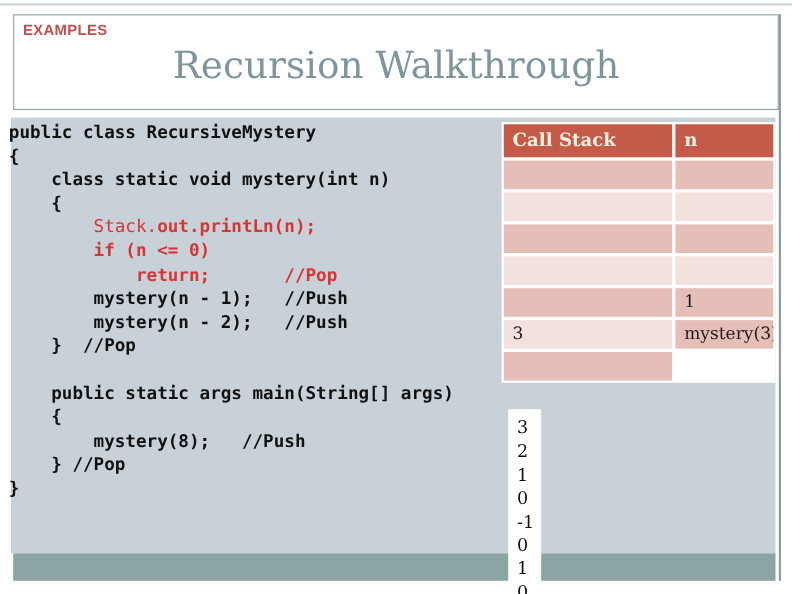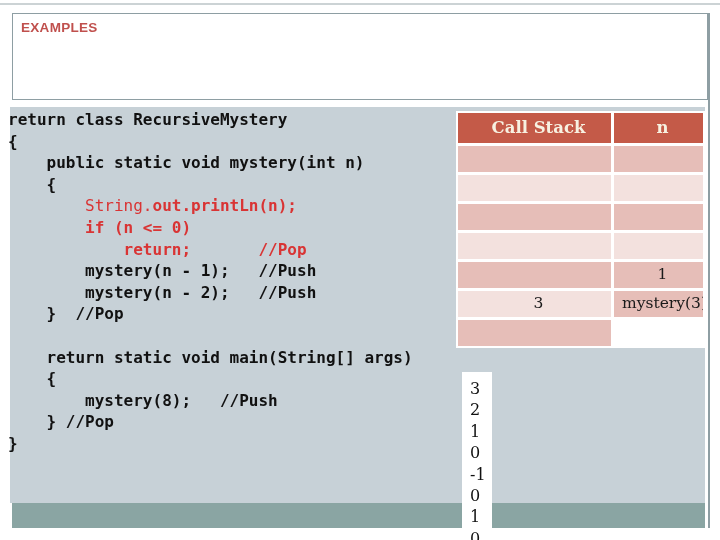--- a/index.html
+++ b/index.html
@@ -30,57 +30,58 @@
           color:var(--code-black,#111111); white-space:pre; }
   .code .k  { }
   .code .ki { }
   .code .r  { color:var(--code-red,#d93434); }
   .code .rp { color:var(--code-red,#d93434); font-weight:normal; }
   .code .ri { color:var(--code-red,#d93434); }
 
   .stack-table { position:absolute; left:456px; top:111px; background:#ffffff;
                  padding:2px; display:grid; grid-template-columns:153px 89px; gap:3px; }
   .st-cell { height:26px; overflow:hidden; font-family:"DejaVu Serif", serif;
-             font-size:15.5px; line-height:25px; color:#1a1a1a; padding-left:8px;text-align:center; }
+             font-size:15.5px; line-height:25px; color:#1a1a1a; padding-left:8px; }
   .st-head { height:30px; line-height:29px; font-weight:bold; font-size:16.5px;
              background:var(--table-header-bg,#c45a48); color:var(--table-header-text,#f7f1e1); }
   .row-a { background:var(--table-row-dark,#e6beb8); }
   .row-b { background:var(--table-row-light,#f3e1de); }
 
   .output-col { position:absolute; left:462px; top:372px; width:30px; height:175px;
                 background:var(--output-bg,#ffffff); padding:6px 0 0 8px;
                 font-family:"DejaVu Serif", serif; font-size:16px; color:#111111; }
   .output-col .out-line { line-height:21.4px; }
 </style>
 </head>
 <body>
 
 <div class="slide">
   <div class="top-rule"></div>
 
   <div class="header-box">
     <div class="kicker">EXAMPLES</div>
+    <h1 class="title">Recursion Walkthrough</h1>
   </div>
 
   <div class="content-box"></div>
   <div class="footer-band"></div>
   <div class="right-rule"></div>
 
-  <pre class="code" id="code"><span class="k">return class RecursiveMystery</span>
+  <pre class="code" id="code"><span class="k">public class RecursiveMystery</span>
 <span class="k">{</span>
-<span class="k">    public static void mystery(int n)</span>
+<span class="k">    class static void mystery(int n)</span>
 <span class="k">    {</span>
-<span class="k">        </span><span class="rp">String.</span><span class="ri">out.printLn(n);</span>
+<span class="k">        </span><span class="rp">Stack.</span><span class="ri">out.printLn(n);</span>
 <span class="r">        if (n &lt;= 0)</span>
 <span class="r">            return;       //Pop</span>
 <span class="k">        </span><span class="ki">mystery(n - 1);</span><span class="k">   //Push</span>
 <span class="k">        </span><span class="ki">mystery(n - 2);</span><span class="k">   //Push</span>
 <span class="k">    }  //Pop</span>
 <span class="k"></span>
-<span class="k">    return static void main(String[] args)</span>
+<span class="k">    public static args main(String[] args)</span>
 <span class="k">    {</span>
 <span class="k">        </span><span class="ki">mystery(8);</span><span class="k">   //Push</span>
 <span class="k">    } //Pop</span>
 <span class="k">}</span></pre>
 
   <div class="stack-table" id="stack-table">
       <div class="st-cell st-head">Call Stack</div>
       <div class="st-cell st-head">n</div>
       <div class="st-cell row-a"></div>
       <div class="st-cell row-a"></div>

